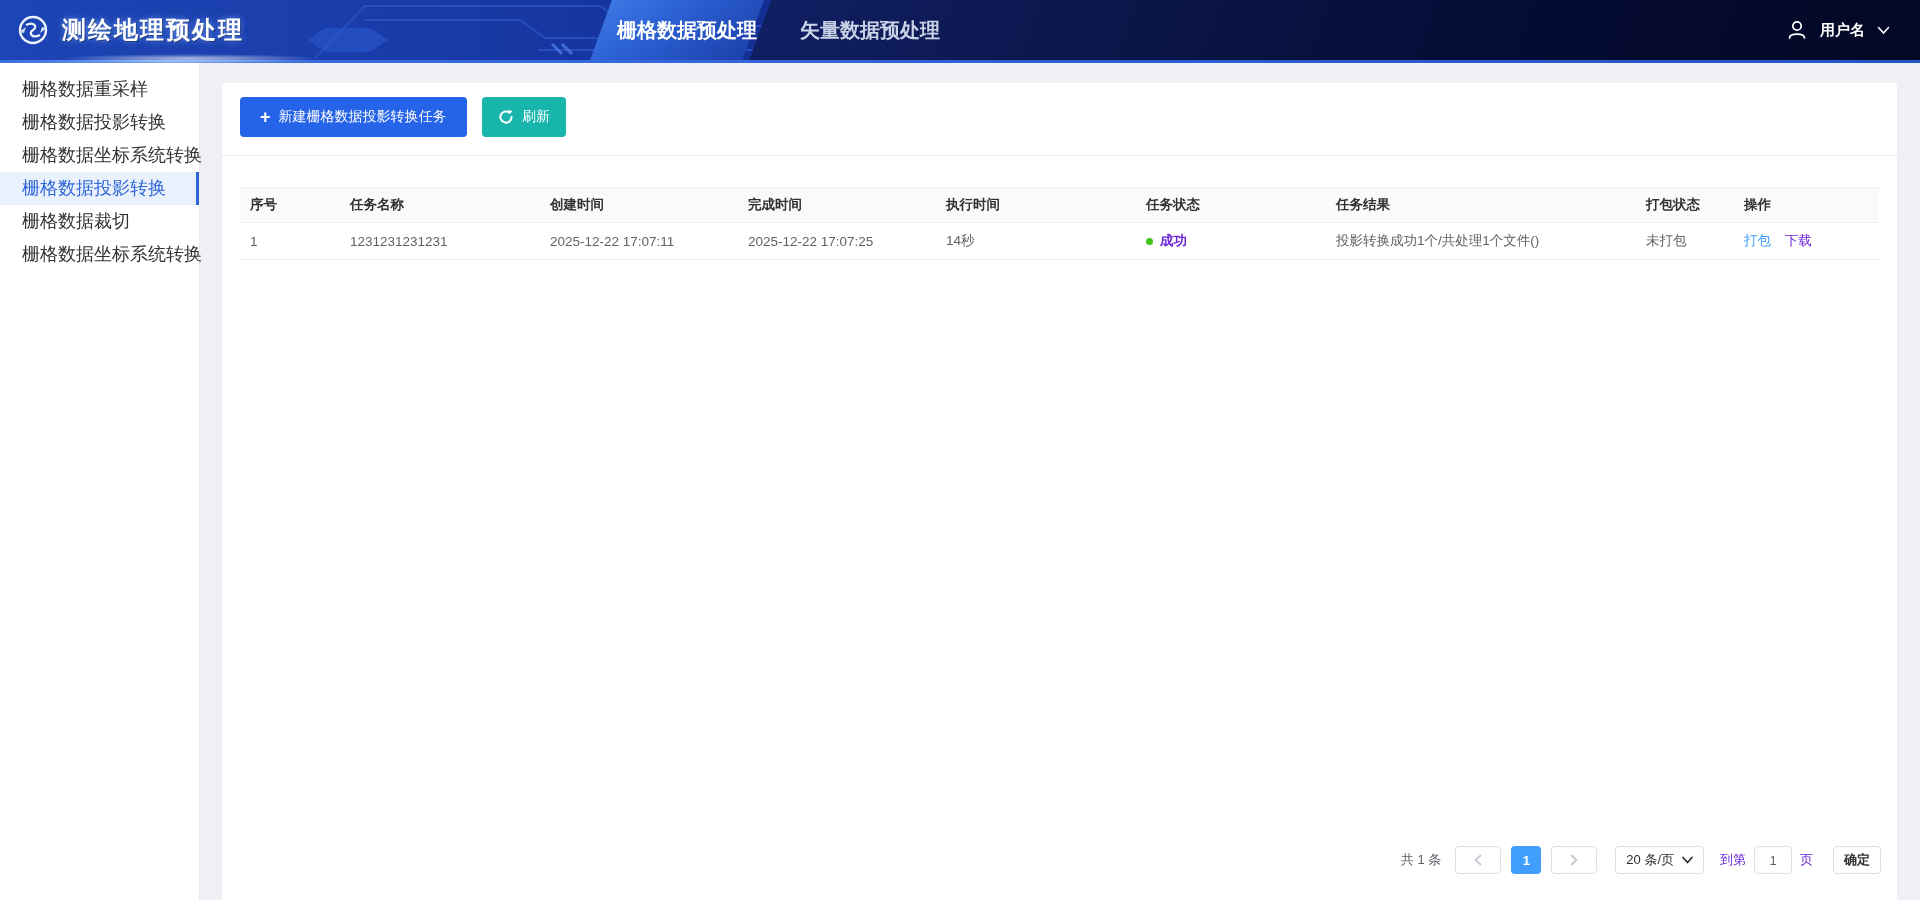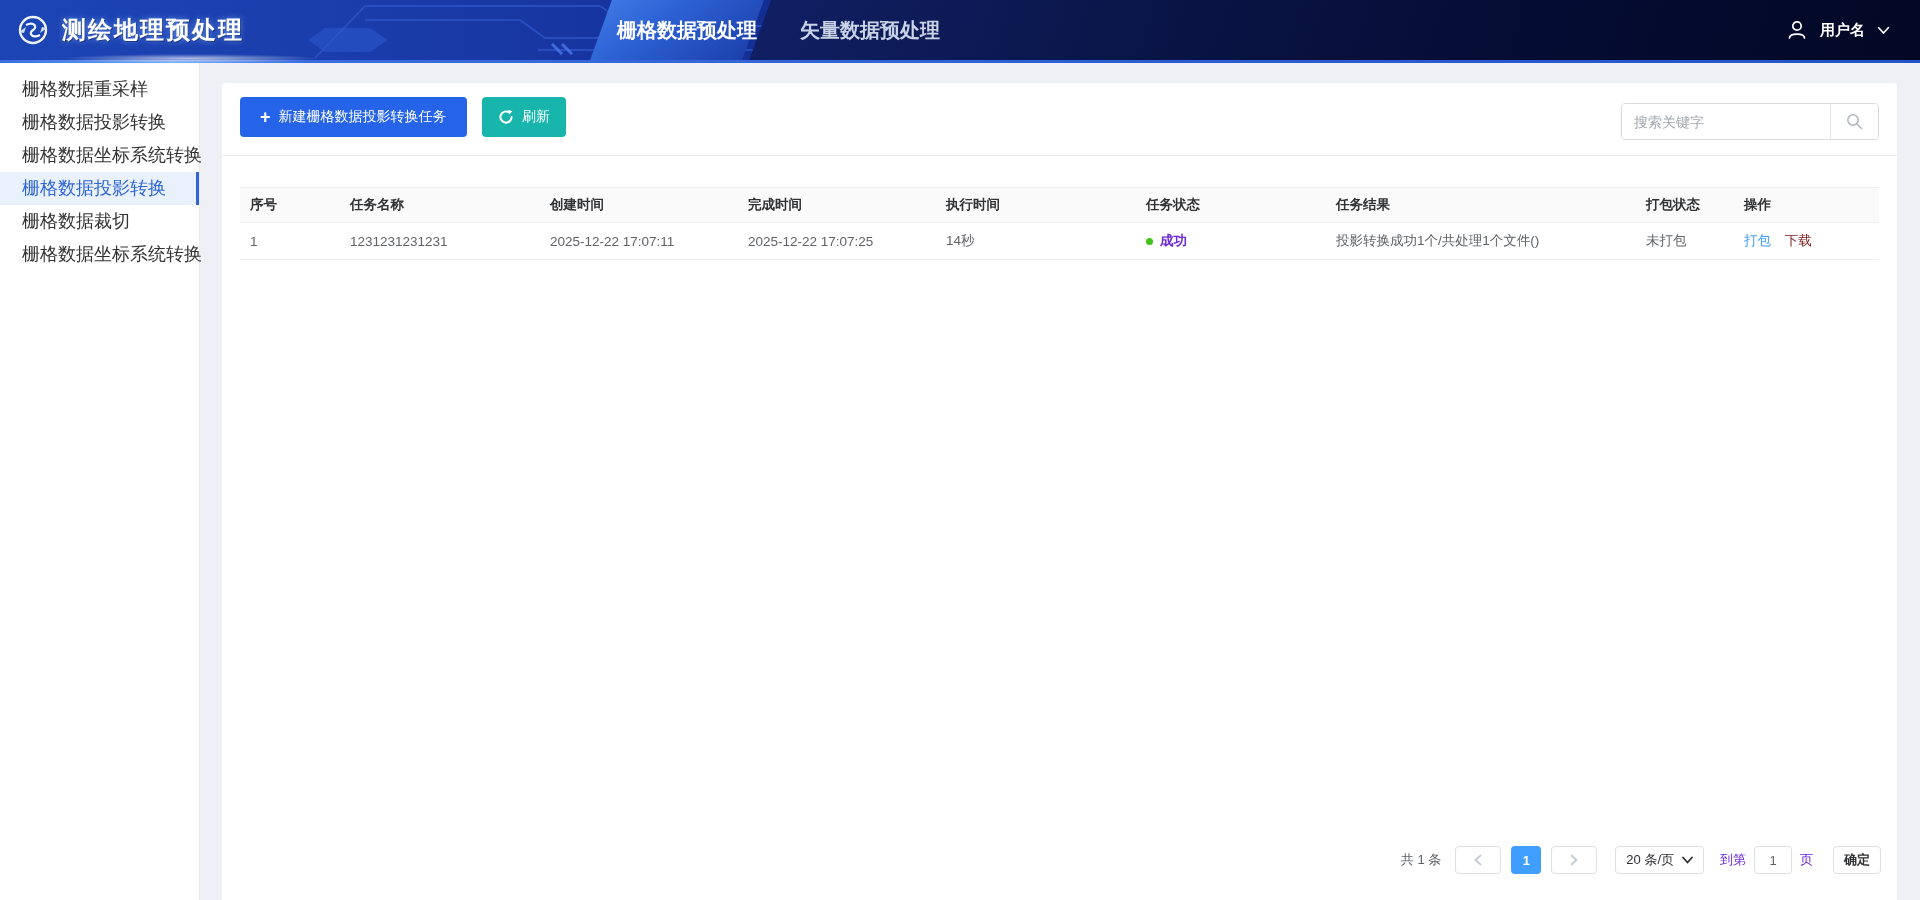--- a/index.html
+++ b/index.html
@@ -95,21 +95,21 @@
     white-space: nowrap;
   }
   tbody td {
     padding: 9px 10px; height: 34px; color: #606266;
     border-bottom: 1px solid #ebeef5; white-space: nowrap; overflow: hidden;
   }
   .status-cell { display: flex; align-items: center; gap: 7px; }
   .status-dot { width: 7px; height: 7px; border-radius: 50%; background: #42c21a; }
   .status-text { color: #6d28d9; font-weight: bold; }
   .link-pack { color: #409eff; cursor: pointer; margin-right: 10px; }
-  .link-download { color: #7f1d1d; cursor: default; }
+  .link-download { color: #6d28d9; cursor: default; }
   
   .pagination {
     position: absolute; right: 16px; bottom: 26px;
     display: flex; align-items: center; font-size: 13px; color: #5a5e66;
   }
   .pg-total { margin-right: 14px; }
   .pg-btn {
     width: 46px; height: 28px; border: 1px solid #dcdfe6; border-radius: 4px;
     background: #fff; display: flex; align-items: center; justify-content: center;
     margin-right: 10px; cursor: default;
@@ -200,29 +200,20 @@
       <span class="btn-plus">+</span>
       <span>新建栅格数据投影转换任务</span>
     </button>
     <button class="btn btn-teal">
       <svg width="16" height="16" viewBox="0 0 16 16">
         <path d="M13.6 8 A5.6 5.6 0 1 1 11.3 3.5" fill="none" stroke="#ffffff" stroke-width="2" stroke-linecap="round"></path>
         <polygon points="10.2,0.8 14.4,2.2 11.2,5.4" fill="#ffffff"></polygon>
       </svg>
       <span>刷新</span>
     </button>
-    <div class="search-box">
-      <input class="search-input" type="text" placeholder="搜索关键字" style="">
-      <button class="search-btn">
-        <svg width="17" height="17" viewBox="0 0 17 17">
-          <circle cx="7" cy="7" r="5.2" fill="none" stroke="#b3b7be" stroke-width="1.6"></circle>
-          <path d="M11 11 L15.5 15.5" stroke="#b3b7be" stroke-width="1.6" stroke-linecap="round"></path>
-        </svg>
-      </button>
-    </div>
   </div>
 
   <div class="table-wrap">
     <table>
       <colgroup>
         <col style="width:100px">
           <col style="width:200px">
           <col style="width:198px">
         <col style="width:198px">
           <col style="width:200px">

